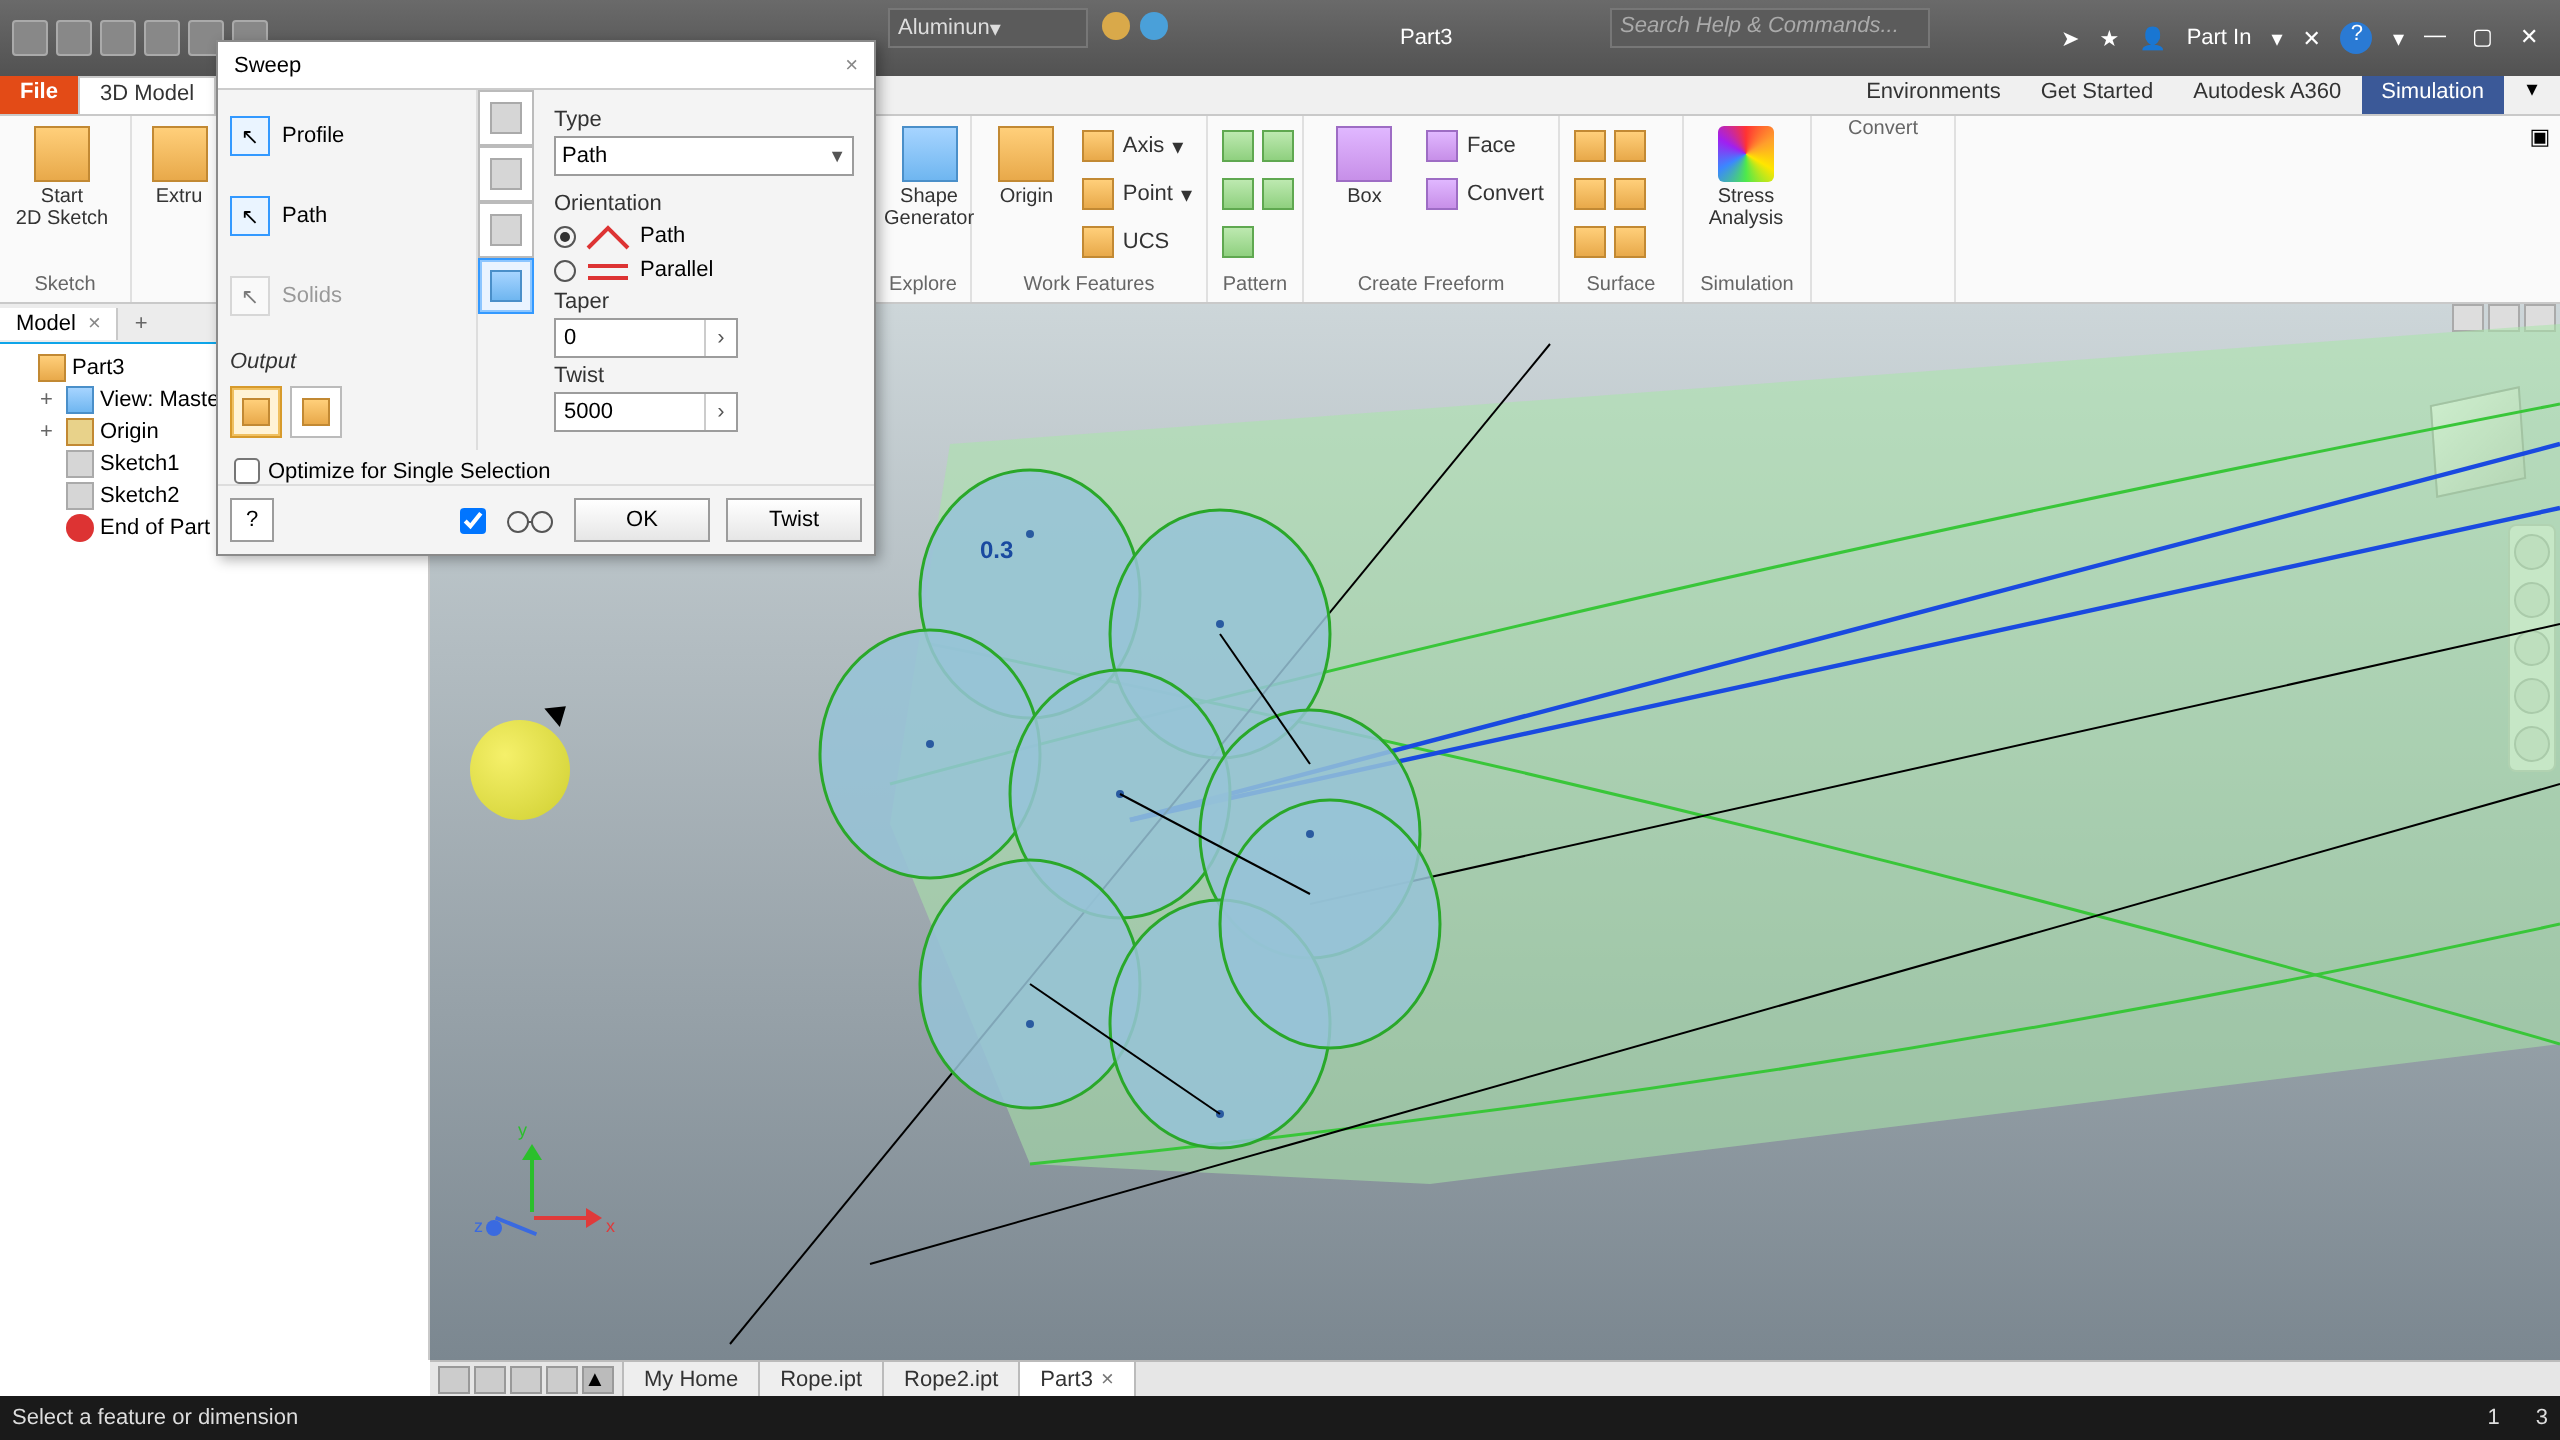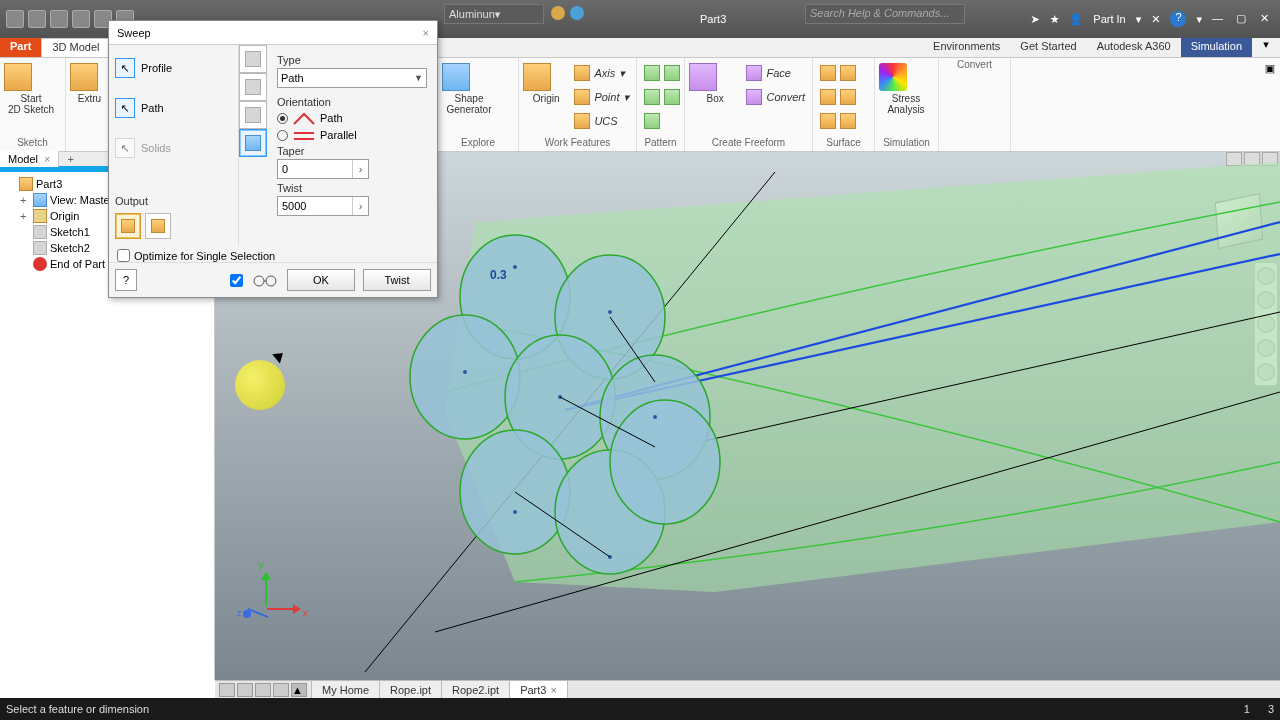--- a/index.html
+++ b/index.html
@@ -19,38 +19,38 @@
 .ribbon-tab { padding: 2px 10px; color: #333; background: #f0f0f0; }
 .ribbon-tab.file { background: #e34b17; color: #fff; font-weight: bold; }
 .ribbon-tab.active { background: #fff; border: 1px solid #c9c9c9; border-bottom: none; }
 .ribbon-tabs .spacer { flex: 1; }
 .ribbon-tab.sim { background: #3b5998; color: #fff; }
 
 .ribbon { height: 94px; background: #fafafa; border-bottom: 1px solid #c9c9c9; display: flex; }
 .panel { border-right: 1px solid #e0e0e0; display: flex; flex-direction: column; }
 .panel-body { flex: 1; display: flex; align-items: flex-start; padding: 2px 4px; gap: 2px; }
 .panel-label { text-align: center; font-size: 10px; color: #666; padding: 1px 0 3px; }
-.big { display: flex; flex-direction: column; width: 54px; gap: 2px; padding-top: 3px;}
+.big { display: flex; flex-direction: column; align-items: center; width: 54px; gap: 2px; padding-top: 3px;}
 .big .bicon { width: 28px; height: 28px; }
 .big .blabel { font-size: 10px; text-align: center; line-height: 11px; color: #333; }
-.stack { display: flex; flex-direction: column; gap: 2px; padding-top: 2px; font-style: italic;}
+.stack { display: flex; flex-direction: column; gap: 2px; padding-top: 2px;}
 .srow { display: flex; align-items: center; gap: 4px; height: 22px; padding: 0 3px; color: #333; }
 .srow .sicon { width: 16px; height: 16px; }
 
 
 .ic-o { background: linear-gradient(#ffcf7a,#e8a94a); border:1px solid #c28933; }
 .ic-b { background: linear-gradient(#a6d4ff,#6fb6f0); border:1px solid #4a8fc9; }
 .ic-g { background: linear-gradient(#bde9b0,#8fd07f); border:1px solid #5fa850; }
 .ic-p { background: linear-gradient(#e0b7ff,#c78fe8); border:1px solid #9d6cc4; }
 .ic-r { background: linear-gradient(#ffb0b0,#f07f7f); border:1px solid #c95a5a; }
 .ic-rb { background: conic-gradient(#f33,#ff9e2c,#ffe600,#4de94c,#3b87ff,#a020f0,#f33); border-radius:3px; }
 .ic-gr { background: #d6d6d6; border:1px solid #aaa; }
 
 .browser { position: absolute; left: 0; top: 152px; width: 215px; bottom: 40px; background: #fff; border-right: 1px solid #c9c9c9; }
-.browser-tabs { height: 20px; background: #ececec; display: flex; align-items: center; border-bottom: 6px solid #0ea5e9; }
+.browser-tabs { height: 20px; background: #ececec; display: flex; align-items: center; border-bottom: 1px solid #0ea5e9; }
 .btab { padding: 2px 8px; background: #fff; border-right: 1px solid #c9c9c9; }
 .btab .x { color: #888; margin-left: 6px; }
 .newtab { padding: 2px 8px; color: #666; }
 .tree { padding: 4px 2px; }
 .tnode { display: flex; align-items: center; gap: 3px; padding: 1px 2px 1px 4px; }
 .tnode .exp { width: 10px; color: #666; }
 .tnode .tico { width: 14px; height: 14px; }
 .tnode.ind { padding-left: 18px; }
 
 .viewport { position: absolute; left: 215px; right: 0; top: 152px; bottom: 40px; background: linear-gradient(#cdd6d9,#7b8790); overflow:hidden;}
@@ -74,21 +74,21 @@
 .dialog { position:absolute; left:108px; top:20px; width:330px; background:#f4f4f4; border:1px solid #8a8a8a; box-shadow:2px 2px 6px rgba(0,0,0,.3); z-index:50;}
 .dlg-title { height:24px; background:#fff; display:flex; align-items:center; padding:0 8px; border-bottom:1px solid #ccc; justify-content:space-between;}
 .dlg-title .x { color:#888; }
 .dlg-body { display:flex; }
 .dlg-left { width:148px; padding:6px; border-right:1px solid #ddd; display:flex; flex-direction:column; gap:6px;}
 .selrow { display:flex; align-items:center; gap:6px; height:34px;}
 .selrow .arrow { width:20px; height:20px; border:1px solid #bbb; background:#fff; display:flex; align-items:center; justify-content:center; }
 .selrow.on .arrow { border-color:#3399ff; background:#eaf4ff;}
 .modecol .mb { width:28px; height:28px; border:1px solid #bbb; background:#fff; display:flex; align-items:center; justify-content:center;}
 .modecol .mb.on { border-color:#3399ff; background:#eaf4ff; box-shadow:inset 0 0 0 1px #8cc6ff;}
-.dlg-left .outlbl { margin-top:24px; color:#333;}
+.dlg-left .outlbl { margin-top:4px; color:#333;font-style:italic;}
 .outrow { display:flex; gap:4px;}
 .outrow .ob { width:26px; height:26px; border:1px solid #bbb; background:#fff; display:flex; align-items:center; justify-content:center;}
 .outrow .ob.on { border-color:#d79a2b; background:#fff3d6; box-shadow:inset 0 0 0 1px #f0c060;}
 .dlg-right { flex:1; padding:6px 10px; position:relative;}
 .fld-lbl { color:#333; margin:3px 0 2px;}
 .combo { width:150px; height:20px; border:1px solid #9c9c9c; background:#fff; display:flex; align-items:center; padding:0 3px; justify-content:space-between;}
 .combo .dd { color:#555; font-size:9px;}
 .radio { display:flex; align-items:center; gap:5px; margin:3px 0;}
 .radio .rdot { width:11px; height:11px; border:1px solid #555; border-radius:50%; display:inline-flex; align-items:center; justify-content:center;}
 .radio.on .rdot::after { content:""; width:5px; height:5px; background:#333; border-radius:50%;}
@@ -148,21 +148,21 @@
     <span>✕</span>
     <span style="background:#2a7ad4;border-radius:50%;width:16px;height:16px;text-align:center;">?</span>
     <span>▾</span>
     <span class="wbtn">—</span>
     <span class="wbtn">▢</span>
     <span class="wbtn">✕</span>
   </div>
 </div>
 
 <div class="ribbon-tabs">
-  <div class="ribbon-tab file">Part</div>
+  <div class="ribbon-tab file">File</div>
   <div class="ribbon-tab active">3D Model</div>
   <div class="spacer"></div>
   <div class="ribbon-tab">Environments</div>
   <div class="ribbon-tab">Get Started</div>
   <div class="ribbon-tab">Autodesk A360</div>
   <div class="ribbon-tab sim">Simulation</div>
   <div style="width:28px;text-align:center">▾</div>
 </div>
 
 <div class="ribbon">
@@ -224,21 +224,21 @@
             <span>Direct</span>
           </div>
         <div class="srow">
             <div class="sicon ic-r"></div>
             <span>Delete Face</span>
           </div>
       </div>
     </div>
     <div class="panel-label"><span>Modify</span> ▼</div>
   </div>
-  <div class="panel" style="width:81px">
+  <div class="panel" style="width:48px">
     <div class="panel-body">
         <div class="big">
           <div class="bicon ic-b"></div>
           <div class="blabel">Shape<br>Generator</div>
         </div>
       </div>
     <div class="panel-label">Explore</div>
   </div>
   <div class="panel" style="width:118px">
     <div class="panel-body">

